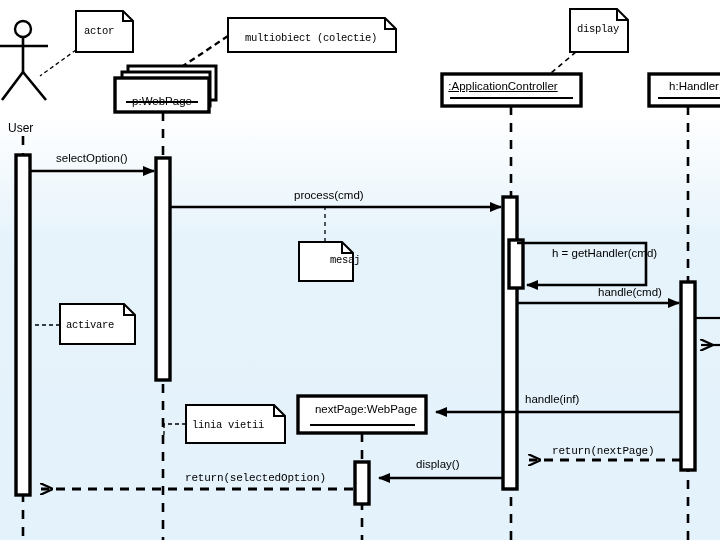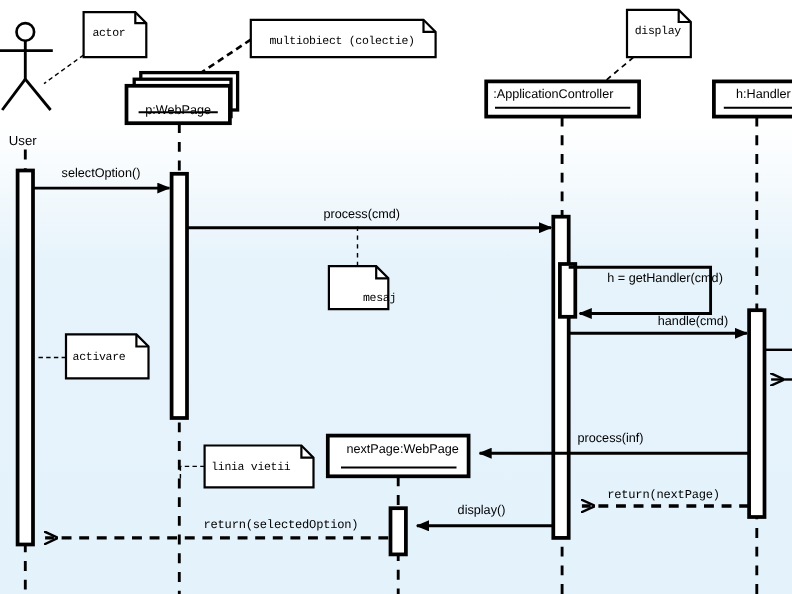--- a/index.html
+++ b/index.html
@@ -171,33 +171,33 @@
 
       <line x1="503" y1="478" x2="379" y2="478" stroke="#000" stroke-width="2.6" marker-end="url(#ah-solid-left)"></line>
 
       <line x1="353" y1="489" x2="41" y2="489" stroke="#000" stroke-width="3" stroke-dasharray="9,7" marker-end="url(#ah-open)"></line>
     </g>
   </svg>
 
   <div class="lbl actor-label" style="left:8px; top:122px;">User</div>
 
   <div class="lbl obj-label" style="left:115px; top:84px; width:94px;margin-top:12px;">p:WebPage</div>
-  <div class="lbl obj-label" style="left:442px; top:81px; width:122px;">:ApplicationController</div>
+  <div class="lbl obj-label" style="left:442px; top:81px; width:122px;text-decoration:underline;">:ApplicationController</div>
   <div class="lbl obj-label" style="left:649px; top:81px; width:90px;">h:Handler</div>
   <div class="lbl obj-label" style="left:298px; top:404px; width:136px;">nextPage:WebPage</div>
 
   <div class="lbl note-label" style="left:84px; top:26px;">actor</div>
   <div class="lbl note-label" style="left:234px; top:33px;margin-left:11px;">multiobiect (colectie)</div>
   <div class="lbl note-label" style="left:577px; top:24px;">display</div>
-  <div class="lbl note-label" style="left:306px; top:267px;padding-left:24px;">mesaj</div>
+  <div class="lbl note-label" style="left:306px; top:255px;padding-left:24px;">mesaj</div>
   <div class="lbl note-label" style="left:66px; top:320px;">activare</div>
   <div class="lbl note-label" style="left:192px; top:420px;">linia vietii</div>
 
   <div class="lbl msg-label" style="left:56px; top:153px;">selectOption()</div>
   <div class="lbl msg-label" style="left:294px; top:190px;text-align:center;">process(cmd)</div>
   <div class="lbl msg-label" style="left:536px; top:248px;margin-left:16px;">h = getHandler(cmd)</div>
   <div class="lbl msg-label" style="left:584px; top:287px;padding-left:14px;">handle(cmd)</div>
-  <div class="lbl msg-label" style="left:525px; top:394px;">process(inf)</div>
+  <div class="lbl msg-label" style="left:525px; top:394px;">handle(inf)</div>
   <div class="lbl msg-label-mono" style="left:552px; top:446px;">return(nextPage)</div>
   <div class="lbl msg-label" style="left:416px; top:459px;">display()</div>
   <div class="lbl msg-label-mono" style="left:185px; top:473px;">return(selectedOption)</div>
 
 </div>
 
 </body></html>

